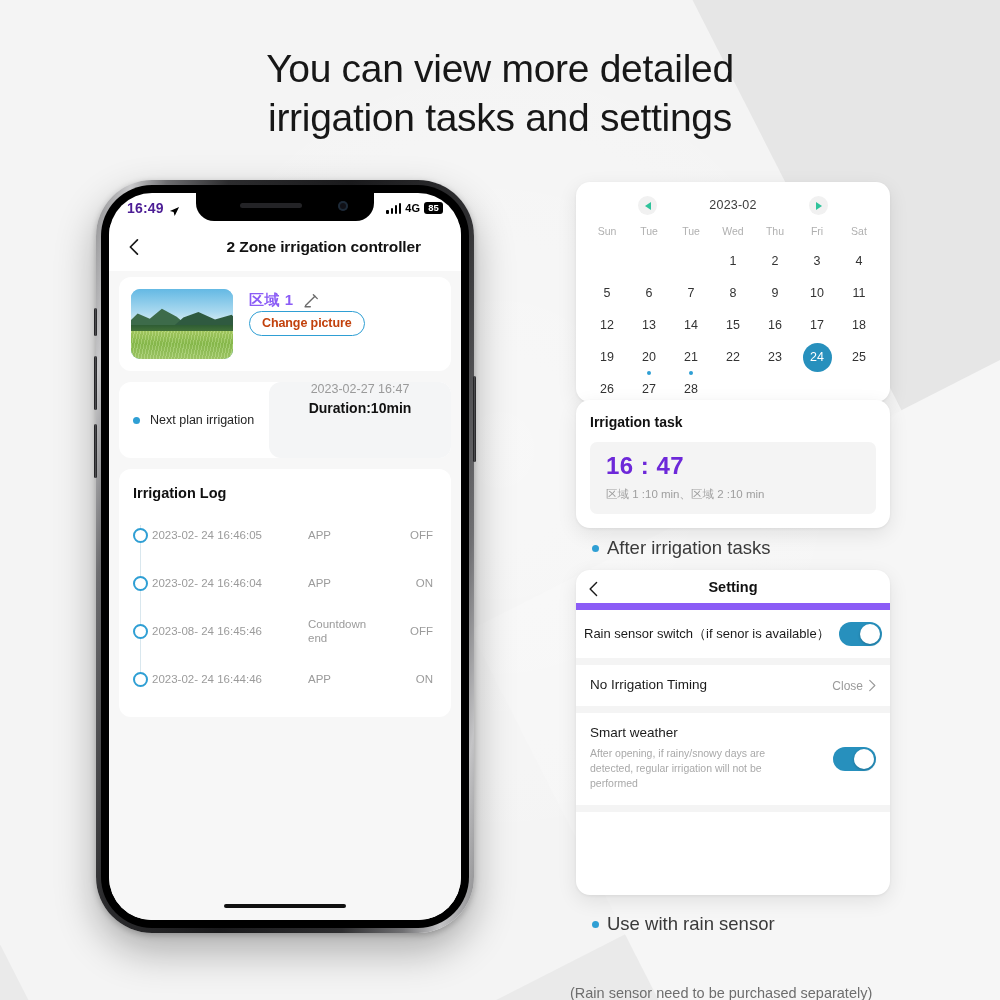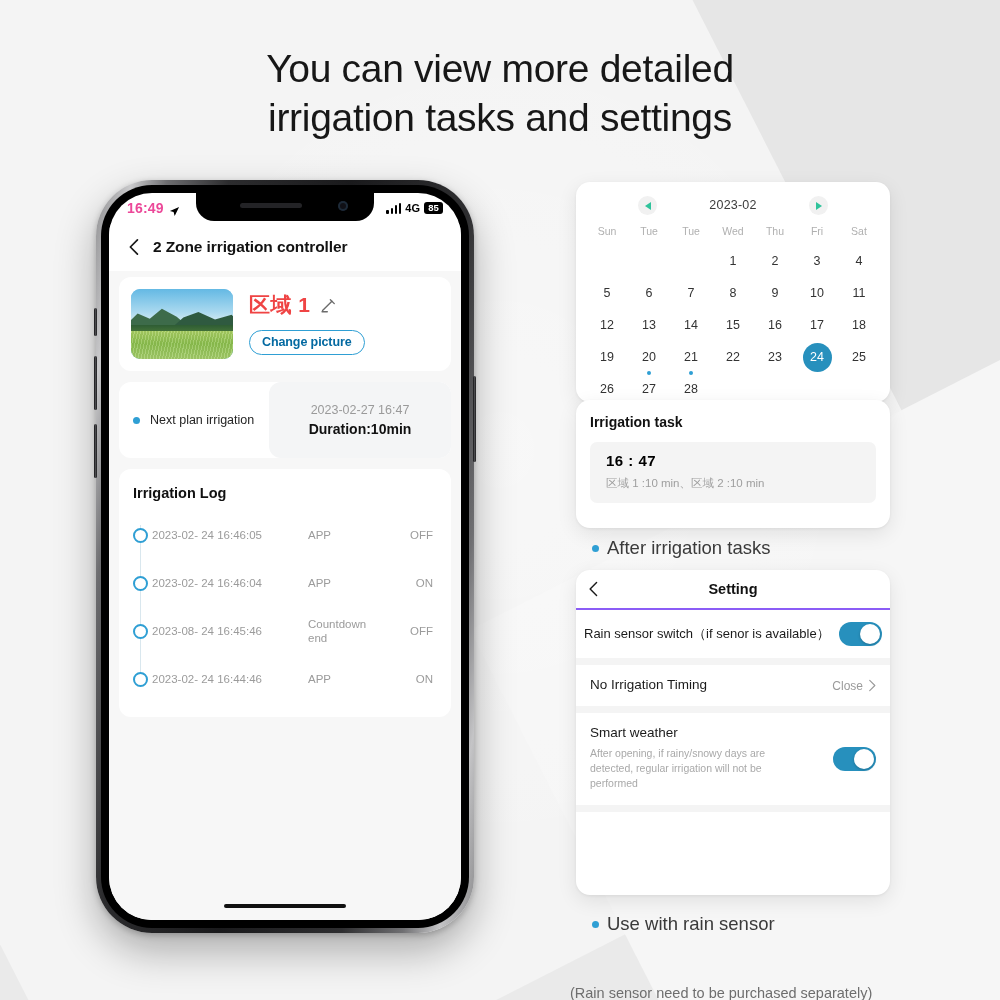--- a/index.html
+++ b/index.html
@@ -96,21 +96,21 @@
     box-shadow: inset 0 0 0 2px #1d2a38;
   }
 
   
   .statusbar {
     position: absolute; left: 0; top: 0; width: 100%; height: 30px;
     display: flex; align-items: center; justify-content: space-between;
     padding: 0 18px; z-index: 5;
   }
   .sb-left { display: flex; align-items: center; gap: 5px; }
-  .sb-time { font-size: 14px; font-weight: 700; color: #ec4899; letter-spacing: 0.2px; }
+  .sb-time { font-size: 14px; font-weight: 700; color: #4c1d95; letter-spacing: 0.2px; }
   .sb-loc { width: 11px; height: 11px; display: inline-block; }
   .sb-right { display: flex; align-items: center; gap: 4px; }
   .sb-bars { display: flex; align-items: flex-end; gap: 1.5px; height: 11px; }
   .sb-bars i { width: 2.6px; background: #000; border-radius: 1px; display: block; }
   .sb-bars i:nth-child(1) { height: 4px; }
   .sb-bars i:nth-child(2) { height: 6px; }
   .sb-bars i:nth-child(3) { height: 8.5px; }
   .sb-bars i:nth-child(4) { height: 11px; }
   .sb-net { font-size: 11px; font-weight: 700; color: #000; }
   .sb-batt {
@@ -122,21 +122,21 @@
   
   .app-header {
     position: absolute; left: 0; top: 30px; width: 100%; height: 48px;
     display: flex; align-items: center; background: #fff; z-index: 4;
   }
   .back-chev {
     width: 40px; display: flex; align-items: center; justify-content: center;
     margin-left: 4px;
   }
   .app-title {
-    flex: 1; text-align: left; font-size: 15.5px; font-weight: 700;
+    flex: 1; text-align: right; font-size: 15.5px; font-weight: 700;
     color: #121212; margin-right: 40px; letter-spacing: -0.1px;
   }
 
   .app-body {
     position: absolute; left: 0; top: 78px; right: 0; bottom: 0;
     background: #f7f7f7; padding: 6px 10px 0 10px; overflow: hidden;
   }
 
   
   .zone-card {
@@ -157,42 +157,42 @@
     background: linear-gradient(180deg,#2e5c34,#4b7a3a); }
   .zt-field { position:absolute; left:0; top:60%; width:100%; height:40%;
     background: linear-gradient(180deg,#a9cf63 0%,#8cc04e 45%,#a4cd6a 100%); }
   .zt-field::after {
     content:""; position:absolute; inset:0;
     background: repeating-linear-gradient(102deg, rgba(255,255,255,0.16) 0 1px, rgba(0,0,0,0.05) 1px 3px);
   }
 
   .zone-right { padding-top: 2px; }
   .zone-name-row { display: flex; align-items: center; gap: 9px; }
-  .zone-name { font-size: 21px; font-weight: 700; color: #ef4444; letter-spacing: 0.5px; }
+  .zone-name { font-size: 15px; font-weight: 700; color: #8b5cf6; letter-spacing: 0.5px; }
   .pencil { width: 17px; height: 17px; display: block; }
   .change-pic {
-    margin-top: 11px; display: inline-block;
-    border: 1.2px solid #2f9fd4; color: #0369a1; border-radius: 14px;
+    margin-top: 1px; display: inline-block;
+    border: 1.2px solid #2f9fd4; color: #c2410c; border-radius: 14px;
     font-size: 12.5px; font-weight: 700; padding: 4px 12px 5px 12px;
     background: #fff; letter-spacing: -0.1px;
   }
 
   
   .plan-card {
     margin-top: 11px; background: #fff; border-radius: 12px;
     height: 76px; display: flex; align-items: center; position: relative;
     overflow: hidden;
   }
   .plan-left { display: flex; align-items: center; gap: 10px; padding-left: 14px; width: 168px; }
   .plan-dot { width: 7px; height: 7px; border-radius: 50%; background: #2f9fd4; flex: none; }
   .plan-label { font-size: 12.5px; color: #242424; }
   .plan-right {
     position: absolute; right: 0; top: 0; bottom: 0; width: 182px;
     background: #f4f5f6; display: flex; flex-direction: column;
-    align-items: center; justify-content: center; gap: 4px;
+    align-items: center; justify-content: flex-start; gap: 4px;
     border-top-left-radius: 12px; border-bottom-left-radius: 12px;
   }
   .plan-when { font-size: 12.5px; color: #9a9a9a; }
   .plan-dur { font-size: 14px; font-weight: 700; color: #111; }
 
   
   .log-card {
     margin-top: 11px; background: #fff; border-radius: 12px;
     padding: 16px 14px 14px 14px; position: relative;
   }
@@ -258,39 +258,39 @@
     width: 4px; height: 4px; border-radius: 50%; background: #2f9fd4;
   }
 
   
   #task-card { left: 576px; top: 400px; width: 314px; height: 128px; padding: 14px 14px; }
   .task-title { font-size: 14px; font-weight: 700; color: #111; }
   .task-box {
     margin-top: 12px; background: #f4f4f4; border-radius: 7px;
     padding: 10px 16px 12px 16px;
   }
-  .task-time { font-size: 15px; font-weight: 700; color: #000000; letter-spacing: 0.5px; }
+  .task-time { font-size: 24px; font-weight: 700; color: #6d28d9; letter-spacing: 0.5px; }
   .task-sub { margin-top: 7px; font-size: 11.5px; color: #9e9e9e; }
 
   
   .caption {
     position: absolute; display: flex; align-items: center; gap: 8px;
     font-size: 18.5px; color: #3a3a3a;
   }
   .cap-dot { width: 7px; height: 7px; border-radius: 50%; background: #2f9fd4; flex: none; }
   #cap-record { left: 592px; top: 537px; }
   #cap-rain { left: 592px; top: 913px; flex-direction: column; align-items: flex-start; gap: 48px; }
   #cap-rain .line1 { display: flex; align-items: center; gap: 8px; }
   #cap-rain .line2 { font-size: 14.5px; color: #6e6e6e; margin-top: 2px; margin-left: -22px; }
 
   
   #setting-card { left: 576px; top: 570px; width: 314px; height: 325px; overflow: hidden; }
   .set-head {
     height: 40px; display: flex; align-items: center; position: relative;
-    border-bottom: 2px solid #8b5cf6;
+    border-bottom: 7px solid #8b5cf6;
   }
   .set-back { position: absolute; left: 12px; top: 11px; }
   .set-title { flex: 1; text-align: center; font-size: 14.5px; font-weight: 700; color: #111; }
   .set-row {
     display: flex; align-items: center; padding: 0 8px; position: relative;
   }
   .set-row.r1 { height: 48px; justify-content: space-between; }
   .set-sep { height: 7px; background: #f4f4f4; }
   .row-label { font-size: 13px; color: #1b1b1b; }
   .toggle {

